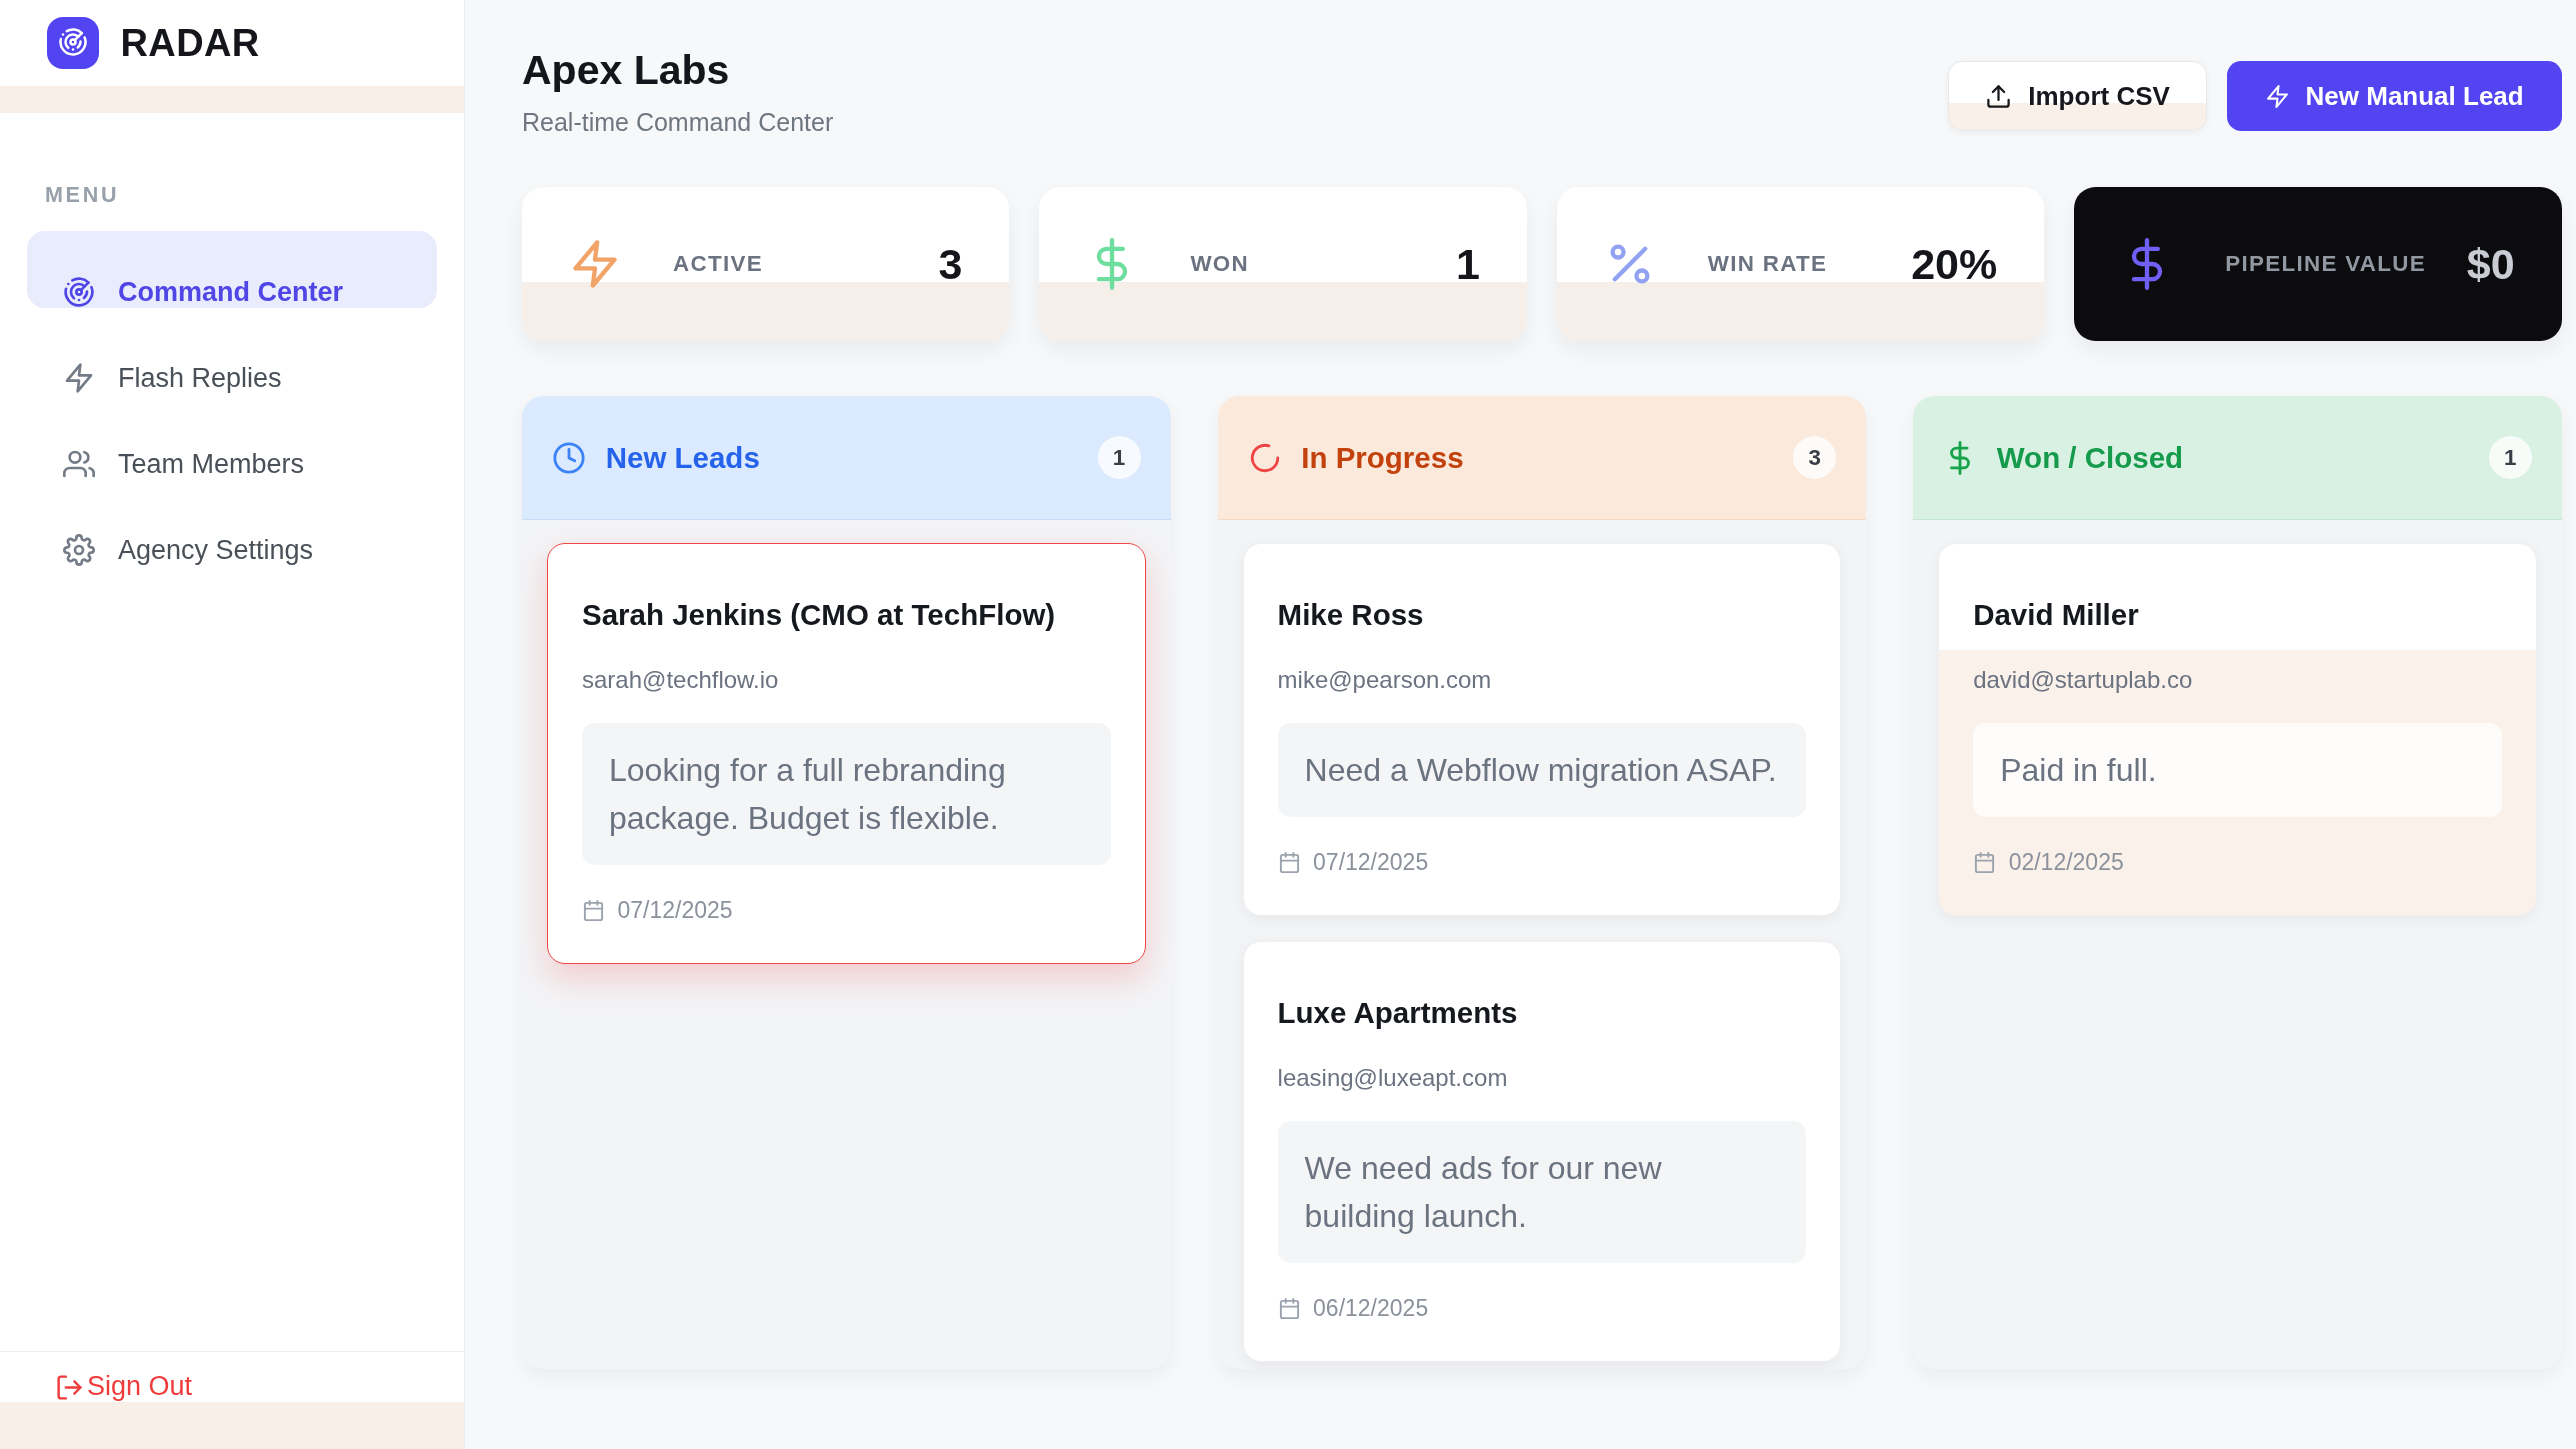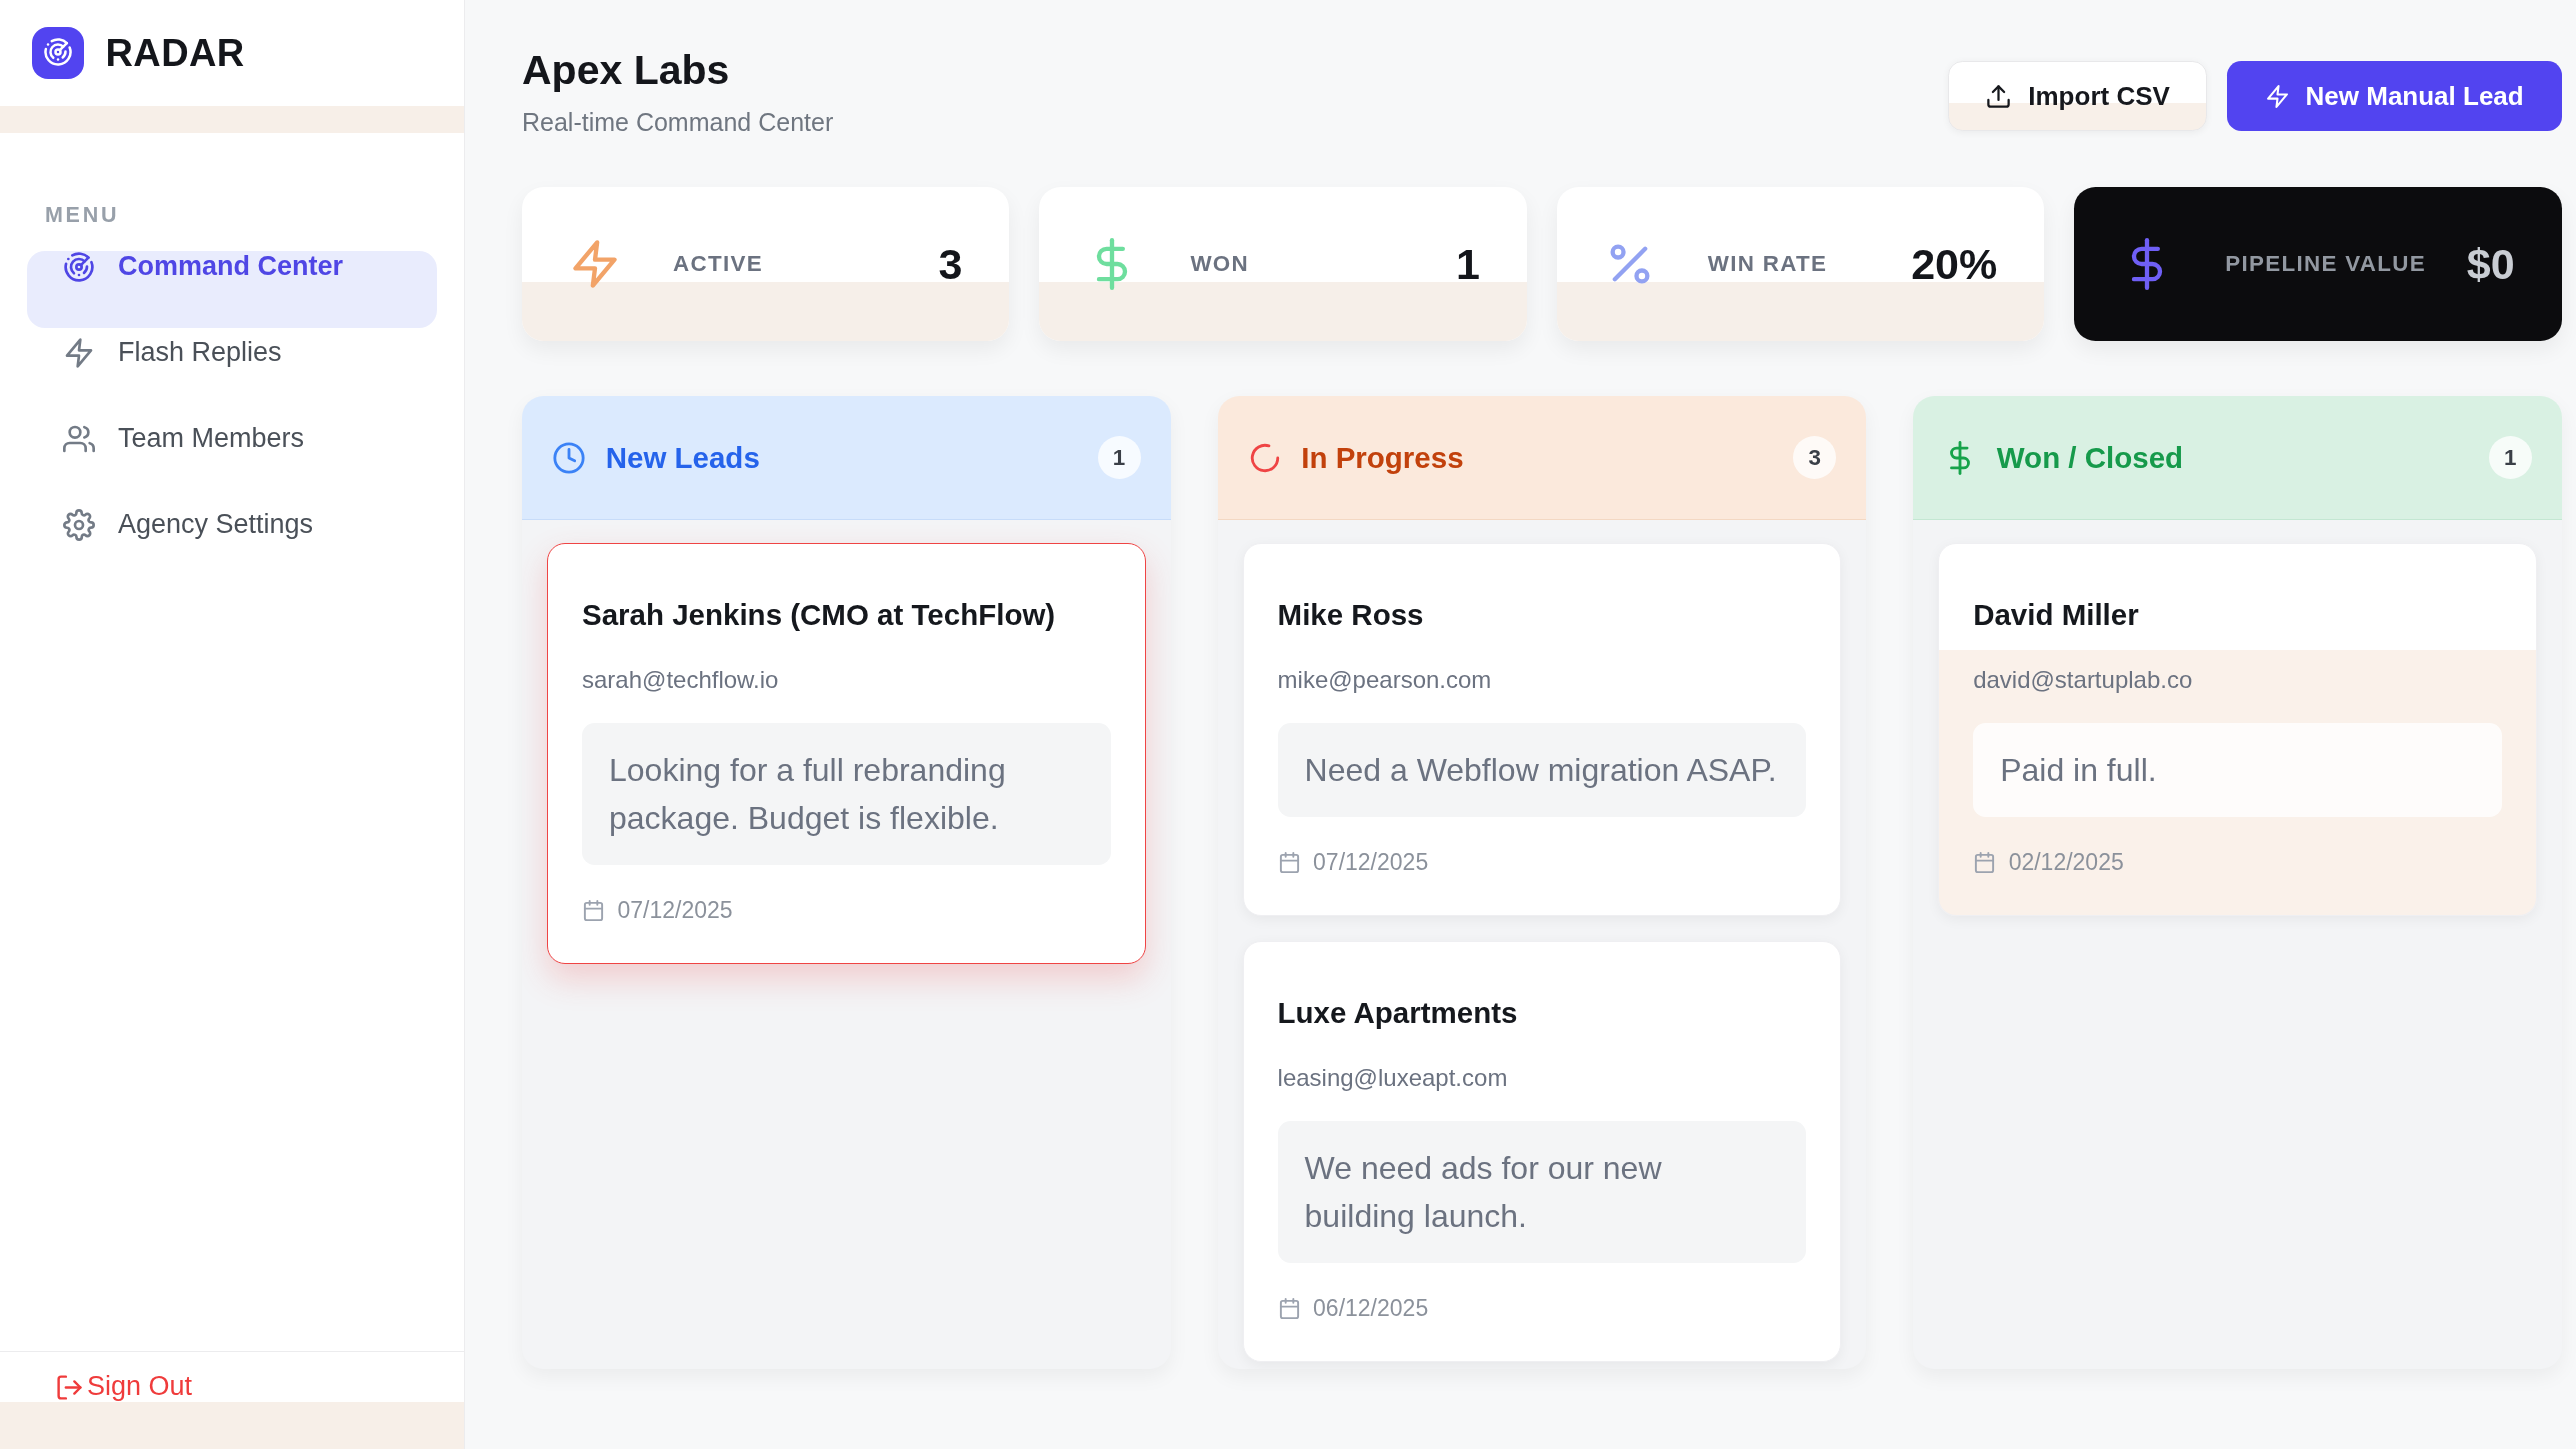--- a/index.html
+++ b/index.html
@@ -1,28 +1,28 @@
 <!DOCTYPE html>
 <html style="font-size:14.3px"><head>
 <meta charset="utf-8">
 <style>
   *{box-sizing:border-box;margin:0;padding:0}
   html,body{width:2576px;height:1449px}
   body{font-family:"Liberation Sans",sans-serif;background:#f7f8f9;overflow:hidden;position:relative;color:#16181d}
 
   
   .sidebar{position:absolute;left:0;top:0;width:465px;height:1449px;background:#fff;border-right:0.9px solid #ececee;display:flex;flex-direction:column}
-  .logo-row{display:flex;align-items:center;gap:21.5px;height:106px;padding-left:32px}
+  .logo-row{display:flex;align-items:center;gap:21.5px;height:86px;padding-left:47px}
   .logo-badge{width:52px;height:52px;border-radius:16px;background:#5244f0;display:flex;align-items:center;justify-content:center;color:#fff;flex:none}
   .logo-badge svg{width:30px;height:30px}
   .logo-text{font-size:38px;font-weight:800;letter-spacing:0.4px;color:#14161b}
   .strip{height:27px;background:#f7efe8}
   .menu-label{margin:70px 0 23px 45px;font-size:21.5px;font-weight:700;color:#98a0aa;letter-spacing:2.7px}
   .nav{padding:0 27px;display:flex;flex-direction:column;gap:9px}
-  .nav-item{display:flex;align-items:flex-start;gap:23px;height:77px;padding-left:36px;border-radius:18px;font-size:27px;color:#4a5058;cursor:pointer}
+  .nav-item{display:flex;align-items:flex-end;gap:23px;height:77px;padding-left:36px;border-radius:18px;font-size:27px;color:#4a5058;cursor:pointer}
   .nav-ic{width:32px;height:32px;display:flex;color:#737b86;flex:none}
   .nav-ic svg{width:32px;height:32px}
   .nav-item.active{background:#e9ecfd;color:#4f46e5;font-weight:700}
   .nav-item.active .nav-ic{color:#4f46e5}
   .side-footer{margin-top:auto;border-top:0.9px solid #ececee}
   .signout{height:50px;display:flex;align-items:flex-end;gap:3px;padding-left:55px;color:#ef3b3b;font-size:27px;font-weight:500;cursor:pointer}
   .signout .nav-ic{color:#ef3b3b;width:29px;height:29px}
   .signout .nav-ic svg{width:29px;height:29px}
   .side-footer .strip{height:47px}
 

